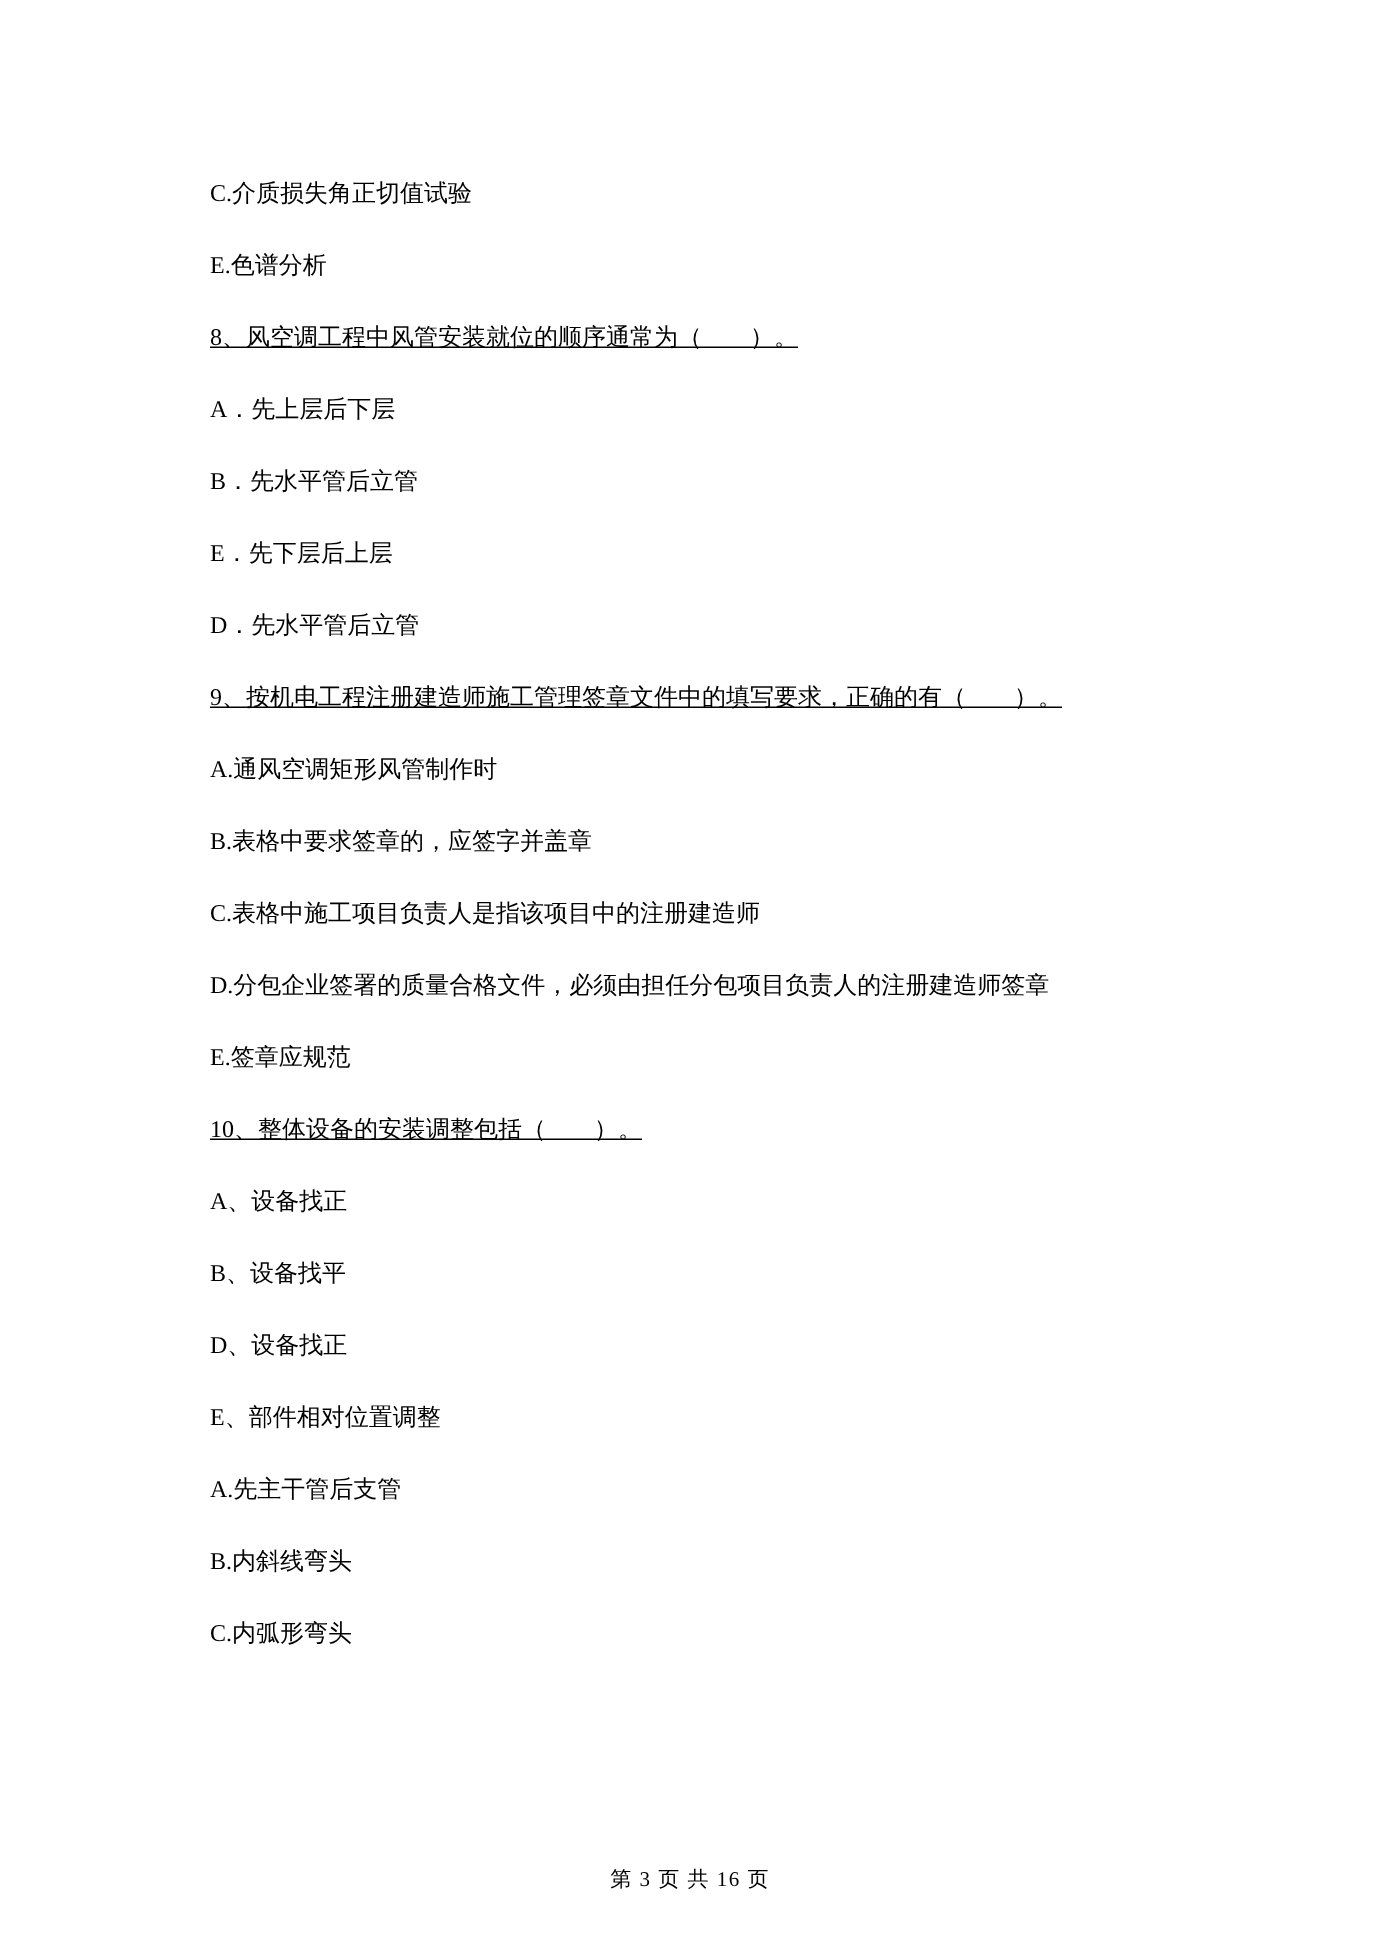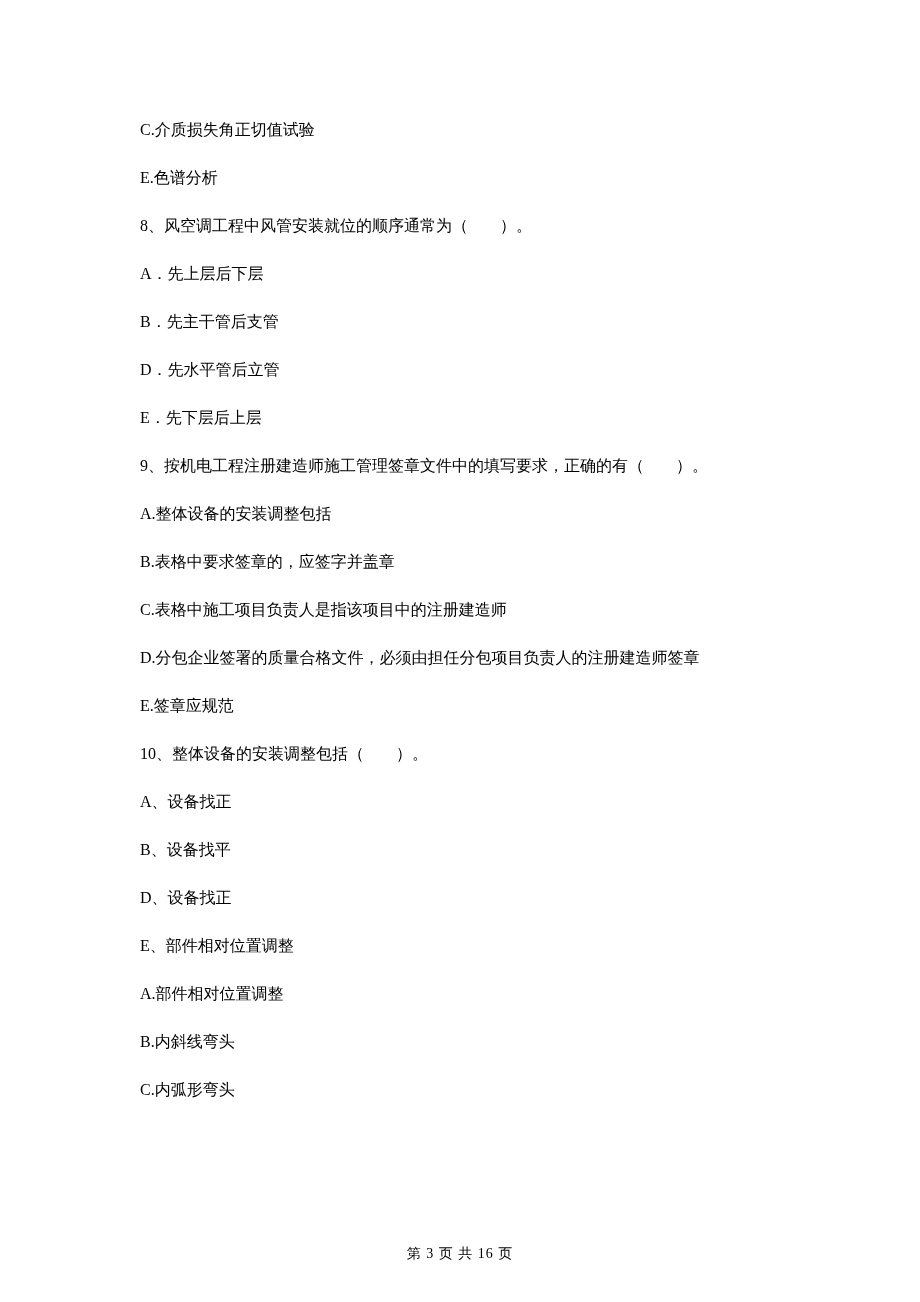--- a/index.html
+++ b/index.html
@@ -16,20 +16,21 @@
     min-height: 1302px;
     box-sizing: border-box;
     padding: 118px 140px 40px 140px;
     position: relative;
   }
   .option-line {
     margin-bottom: 24px;
   }
   .question-line {
     margin-bottom: 24px;
+    text-decoration: underline;
   }
   .footer {
     position: absolute;
     bottom: 38px;
     left: 0;
     width: 100%;
     text-align: center;
     font-size: 14px;
     letter-spacing: 1px;
   }
@@ -37,35 +38,35 @@
 </head>
 <body>
 
 <div class="page">
 
   <div class="option-line">C.介质损失角正切值试验</div>
   <div class="option-line">E.色谱分析</div>
 
   <div class="question-line">8、风空调工程中风管安装就位的顺序通常为（　　）。</div>
   <div class="option-line">A．先上层后下层</div>
-  <div class="option-line">B．先主干管后支管</div>
+  <div class="option-line">B．先水平管后立管</div>
+  <div class="option-line">E．先下层后上层</div>
   <div class="option-line">D．先水平管后立管</div>
-  <div class="option-line">E．先下层后上层</div>
 
   <div class="question-line">9、按机电工程注册建造师施工管理签章文件中的填写要求，正确的有（　　）。</div>
-  <div class="option-line">A.整体设备的安装调整包括</div>
+  <div class="option-line">A.通风空调矩形风管制作时</div>
   <div class="option-line">B.表格中要求签章的，应签字并盖章</div>
   <div class="option-line">C.表格中施工项目负责人是指该项目中的注册建造师</div>
   <div class="option-line">D.分包企业签署的质量合格文件，必须由担任分包项目负责人的注册建造师签章</div>
   <div class="option-line">E.签章应规范</div>
 
   <div class="question-line">10、整体设备的安装调整包括（　　）。</div>
   <div class="option-line">A、设备找正</div>
   <div class="option-line">B、设备找平</div>
   <div class="option-line">D、设备找正</div>
   <div class="option-line">E、部件相对位置调整</div>
 
-  <div class="option-line">A.部件相对位置调整</div>
+  <div class="option-line">A.先主干管后支管</div>
   <div class="option-line">B.内斜线弯头</div>
   <div class="option-line">C.内弧形弯头</div>
 
   <div class="footer">第 3 页 共 16 页</div>
 </div>
 
 </body></html>

